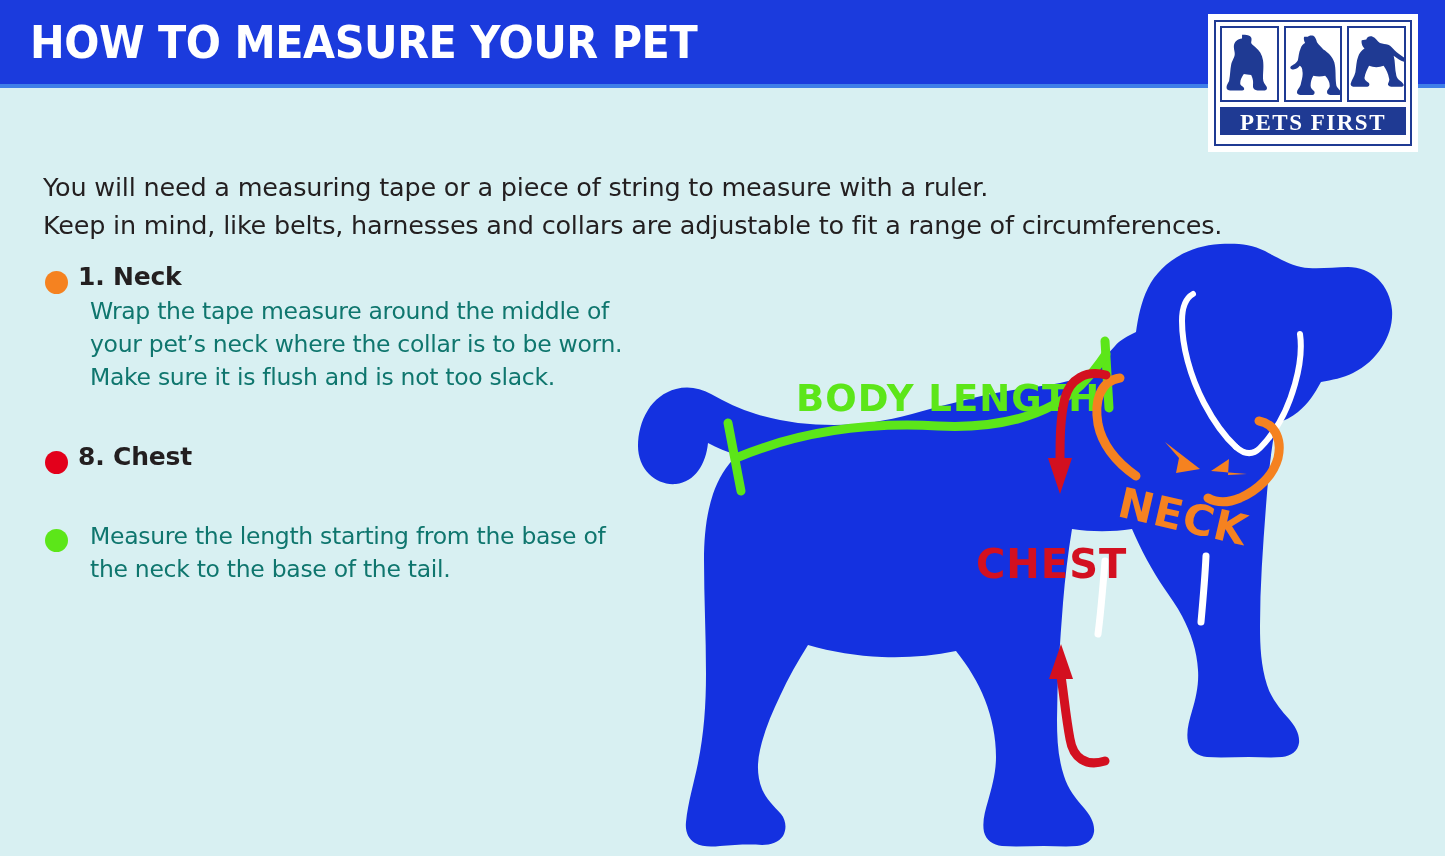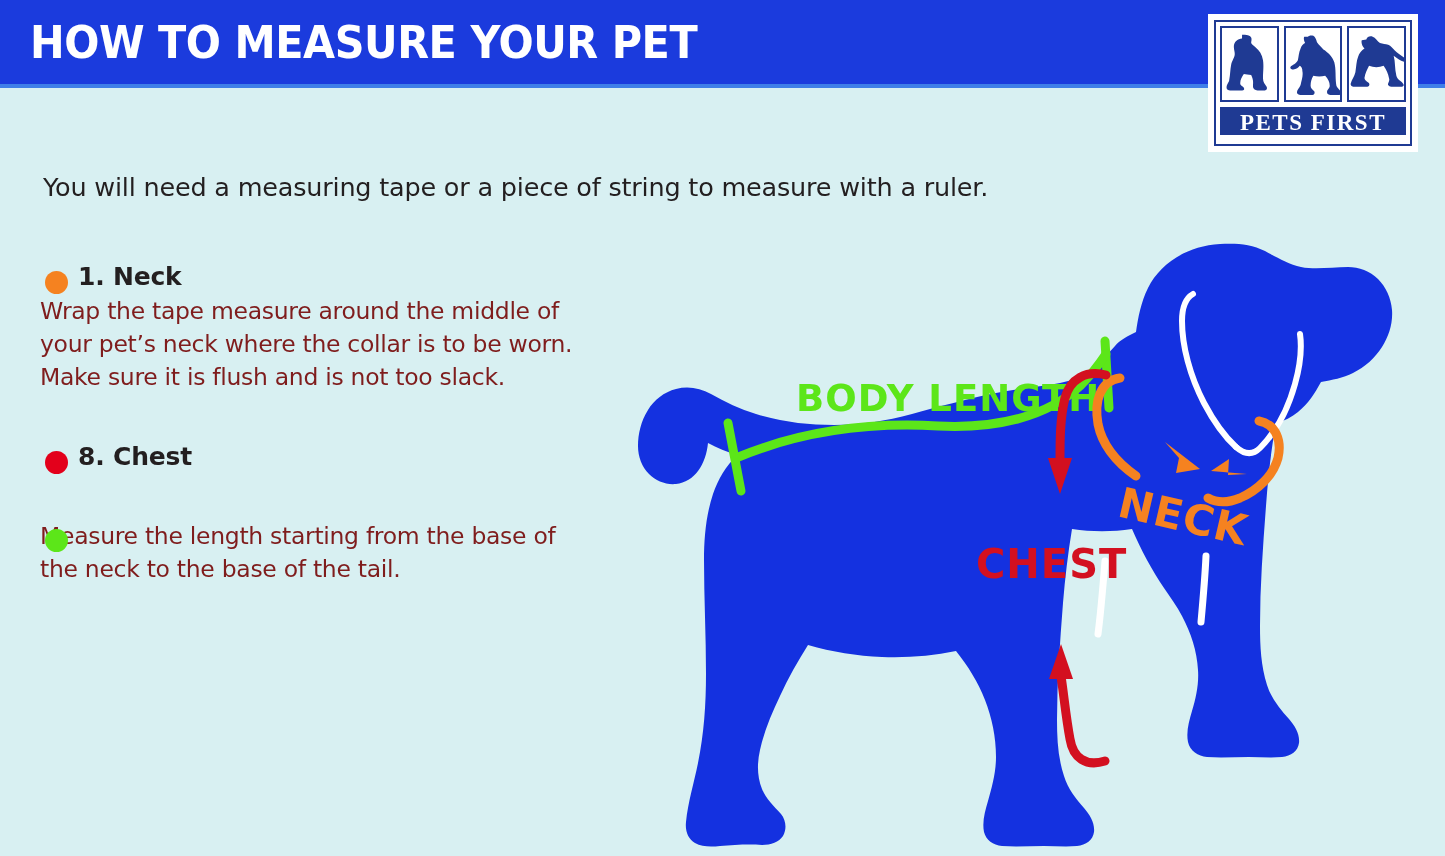--- a/index.html
+++ b/index.html
@@ -139,25 +139,26 @@
   .step-title {
     margin-left: 38px;
     font-family: "DejaVu Sans", sans-serif;
     font-weight: bold;
     font-size: 25px;
     color: #231f20;
     letter-spacing: -0.2px;
     line-height: 30px;
   }
   .step-desc {
+    margin-left: 50px;
     margin-top: 3px;
     font-family: "DejaVu Sans", sans-serif;
     font-size: 23.5px;
     line-height: 33px;
-    color: #7f1d1d;
+    color: #0f766e;
     letter-spacing: -0.3px;
     max-width: 560px;
   }
 
   
   #illustration {
     position: absolute;
     left: 608px;
     top: 226px;
     width: 815px;
@@ -201,20 +202,21 @@
           <path fill="#1f3a93" d="M14 10c-1 3 1 7 3 9-3 2-6 5-7 9-2 5-2 11-3 17-1 5-4 8-5 12-1 3 2 4 4 4h14c2 0 3-2 2-4-2-2-5-3-5-6 1-5 3-9 5-13 5 2 11 2 16 0 3 4 5 9 6 14 1 3-2 5-1 7 1 2 3 2 5 2h9c3 0 4-2 2-4-3-3-6-4-7-8-2-8-1-15-3-22 4 3 8 6 13 7 2 1 4-1 2-3-5-3-10-6-14-10-2-2-4-5-7-6-3-1-6-1-9-2-3-2-5-6-8-7-3-1-6 0-7 3z"></path>
         </svg>
       </div>
 
     </div>
     <div id="logo-name">PETS FIRST</div>
   </div>
 
   <div id="intro">
     <div>You will need a measuring tape or a piece of string to measure with a ruler.</div>
+    <div>Keep in mind, like belts, harnesses and collars are adjustable to fit a range of circumferences.</div>
   </div>
 
   <div id="steps">
 
     <div class="step">
       <div class="step-bullet" style="background:#F58220"></div>
       <div class="step-title">1. Neck</div>
       <div class="step-desc">Wrap the tape measure around the middle of your pet’s neck where the collar is to be worn. Make sure it is flush and is not too slack.</div>
     </div>
 

